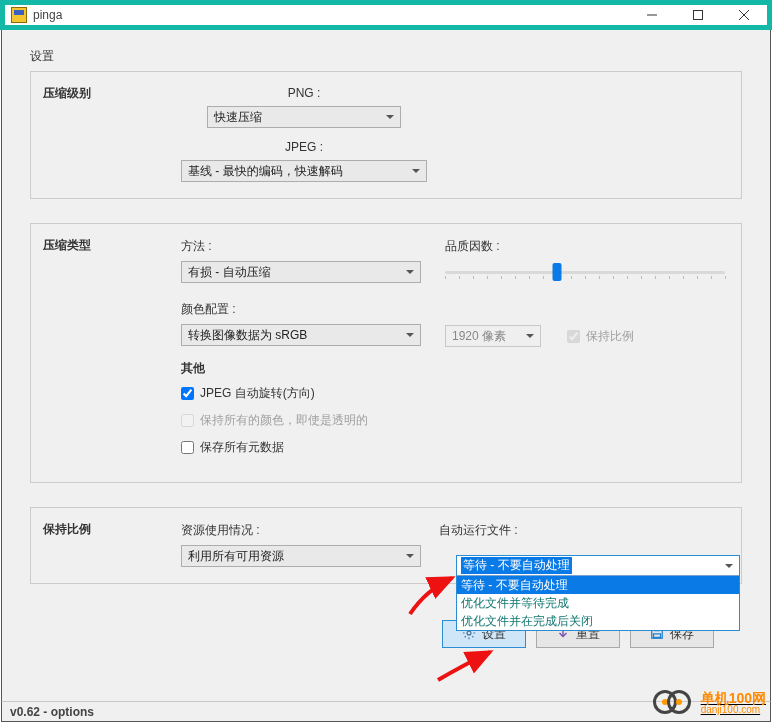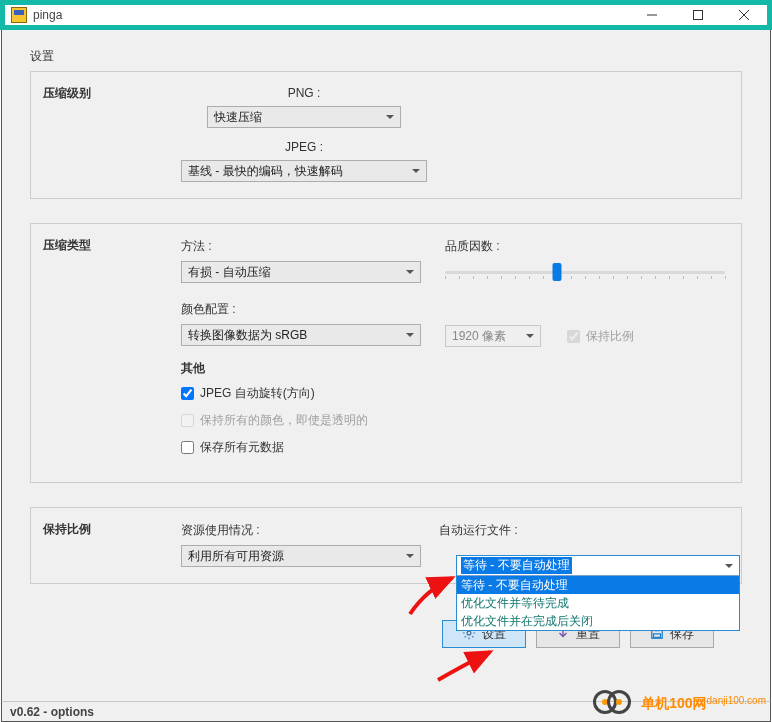--- a/index.html
+++ b/index.html
@@ -292,21 +292,21 @@
     border-radius: 50%;
     top: 2px;
   }
   .watermark .ring.r1 { left: 0; }
   .watermark .ring.r2 { left: 14px; }
   .watermark .ring .dot {
     position: absolute; width: 6px; height: 6px;
     background: #ff9a00; border-radius: 50%;
     top: 6px; left: 6px;
   }
-  .watermark .txt { display: flex; flex-direction: row; line-height: 1; }
+  .watermark .txt { display: flex; flex-direction: column; line-height: 1; text-decoration: underline; }
   .watermark .t1 { color: #ff8a00; font-weight: bold; font-size: 14px; }
   .watermark .t2 { color: #ff8a00; font-size: 10px; }
 </style>
 </head>
 <body>
 
 <div class="titlebar">
   <div class="app-icon"></div>
   <span class="title-text">pinga</span>
   <div class="winbtns">

